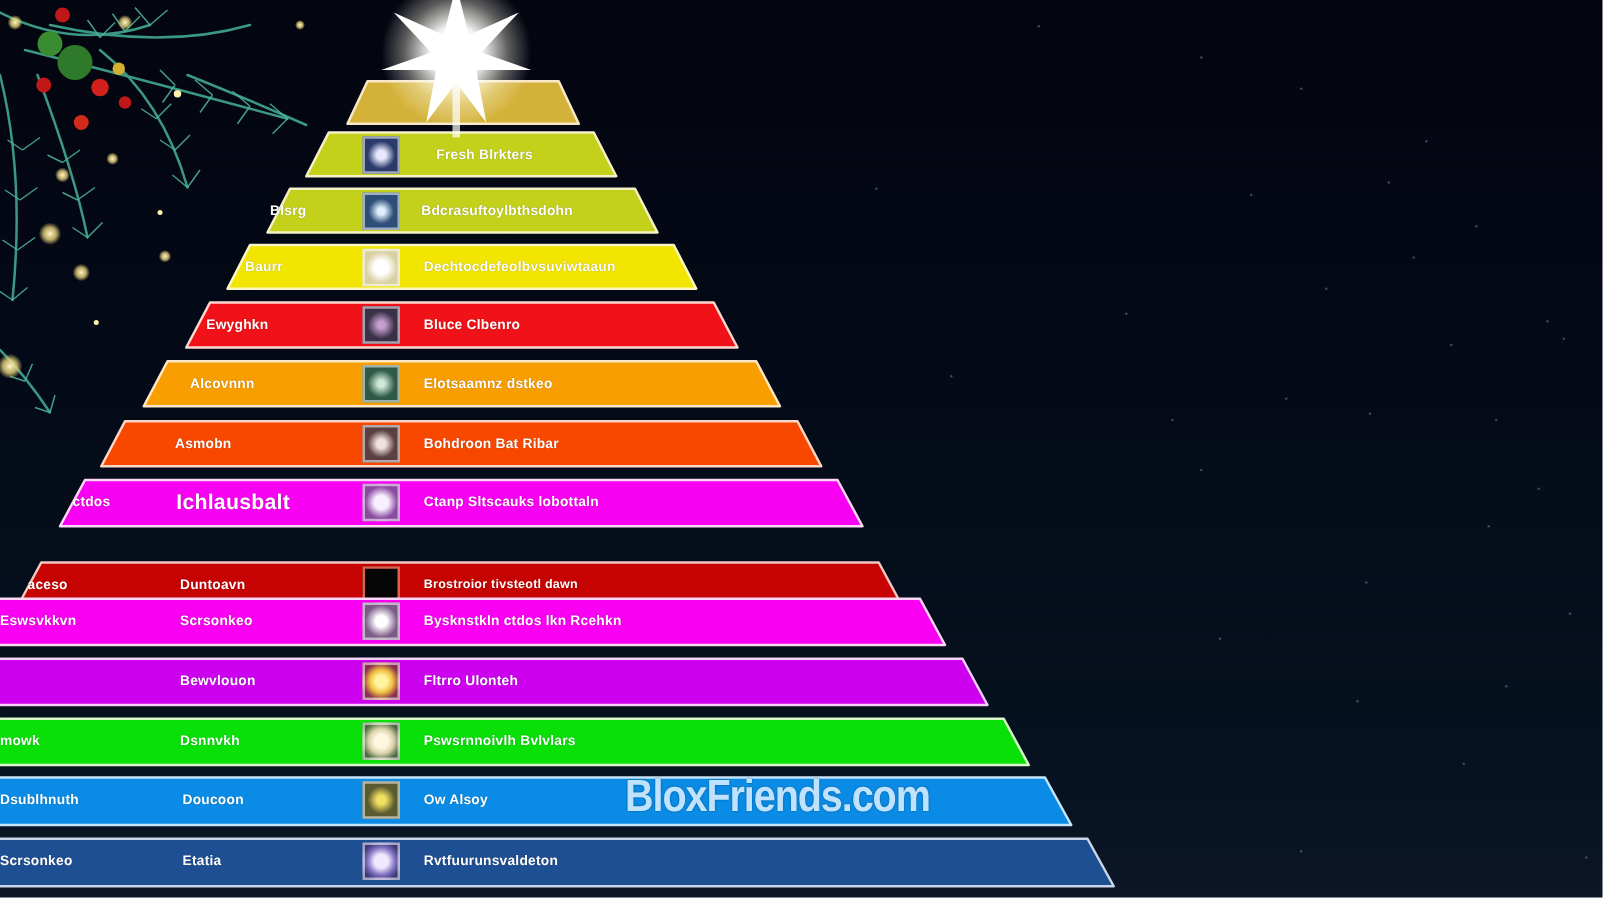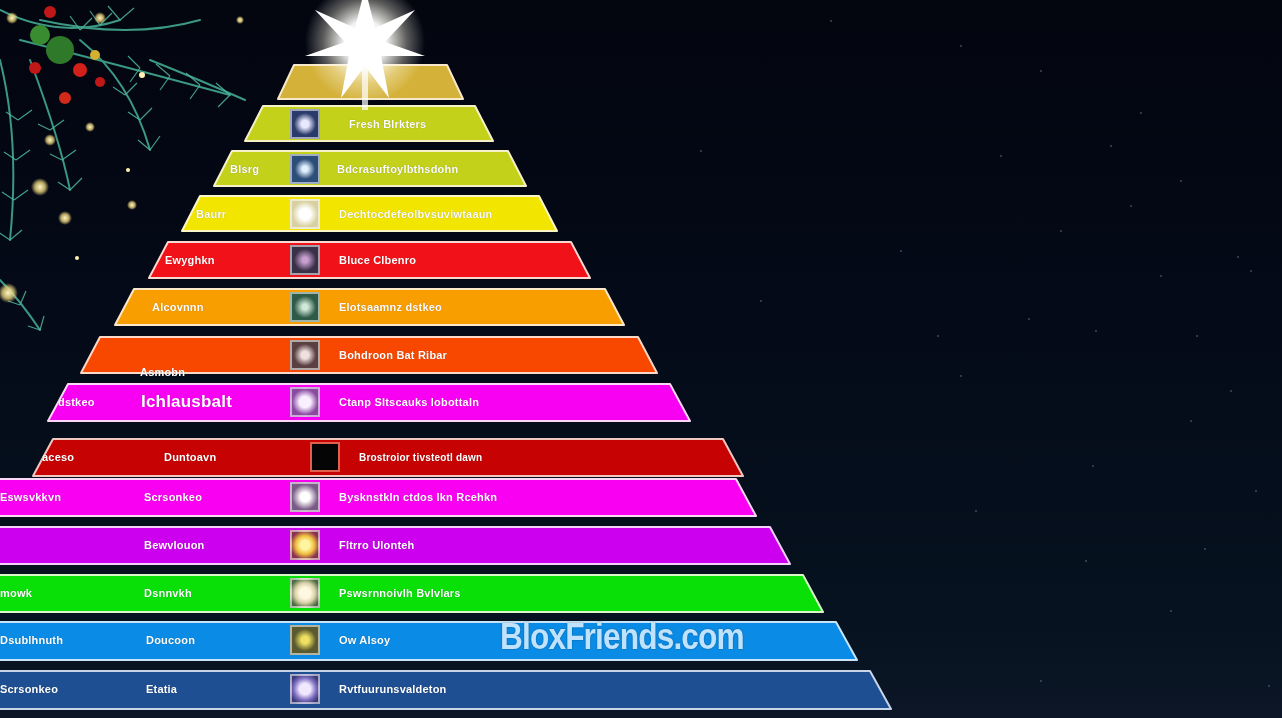--- a/index.html
+++ b/index.html
@@ -146,21 +146,21 @@
       <polygon points="263,1 475,1 493,36 245,36" fill="#c3d11a" stroke="#f6f0c8" stroke-width="2" stroke-linejoin="round"></polygon>
     </svg>
     <div class="thumb" style="left:290px;background:radial-gradient(circle,#e8e8ff 20%,#2a3a6a 60%);"></div>
     <span class="txt" style="left:349px;font-size:11px;">Fresh Blrkters</span>
   </div>
 
   <div class="row" style="left:0;top:150px;width:1282px;">
     <svg width="1282" height="38">
       <polygon points="232,1 508,1 526,36 214,36" fill="#c3d11a" stroke="#f6f0c8" stroke-width="2" stroke-linejoin="round"></polygon>
     </svg>
-    <span class="txt" style="left:230px;font-size:11px;">Blsrg</span>
+    <span class="txt" style="left:216px;font-size:11px;">Blsrg</span>
     <div class="thumb" style="left:290px;background:radial-gradient(circle,#e0f0ff 15%,#2d4e78 55%);"></div>
     <span class="txt" style="left:337px;font-size:11px;">Bdcrasuftoylbthsdohn</span>
   </div>
 
   <div class="row" style="left:0;top:195px;width:1282px;">
     <svg width="1282" height="38">
       <polygon points="200,1 539,1 557,36 182,36" fill="#f2e600" stroke="#fbf6c8" stroke-width="2" stroke-linejoin="round"></polygon>
     </svg>
     <span class="txt" style="left:196px;font-size:11px;">Baurr</span>
     <div class="thumb" style="left:290px;background:radial-gradient(circle,#ffffff 30%,#d8d0a0 70%);"></div>
@@ -182,36 +182,36 @@
     </svg>
     <span class="txt" style="left:152px;font-size:11px;">Alcovnnn</span>
     <div class="thumb" style="left:290px;background:radial-gradient(circle,#d0e8d8 15%,#2f5a48 60%);"></div>
     <span class="txt" style="left:339px;font-size:11px;">Elotsaamnz dstkeo</span>
   </div>
 
   <div class="row" style="left:0;top:336px;width:1282px;">
     <svg width="1282" height="40">
       <polygon points="100,1 638,1 657,37 81,37" fill="#f84800" stroke="#fbd8c8" stroke-width="2" stroke-linejoin="round"></polygon>
     </svg>
-    <span class="txt" style="left:140px;font-size:11px;margin-top:17px;">Asmobn</span>
+    <span class="txt" style="left:140px;font-size:11px;">Asmobn</span>
     <div class="thumb" style="left:290px;background:radial-gradient(circle,#f0e0e0 20%,#5a4040 60%);"></div>
     <span class="txt" style="left:339px;font-size:11px;">Bohdroon Bat Ribar</span>
   </div>
 
   <div class="row" style="left:0;top:383px;width:1282px;">
     <svg width="1282" height="41">
       <polygon points="68,1 670,1 690,38 48,38" fill="#f800f2" stroke="#fcd8f8" stroke-width="2" stroke-linejoin="round"></polygon>
     </svg>
-    <span class="txt" style="left:58px;font-size:11px;">dstkeo</span>
+    <span class="txt" style="left:58px;font-size:11px;">ctdos</span>
     <span class="txt" style="left:141px;font-size:17px;">Ichlausbalt</span>
     <div class="thumb" style="left:290px;background:radial-gradient(circle,#f8f0ff 30%,#8a4aa0 70%);"></div>
     <span class="txt" style="left:339px;font-size:11px;">Ctanp Sltscauks lobottaln</span>
   </div>
 
-  <div class="row" style="left:0;top:438px;width:1101px;margin-left:20px;">
+  <div class="row" style="left:0;top:449px;width:1101px;">
     <svg width="1282" height="41">
       <polygon points="33,1 703,1 723,38 13,38" fill="#c60202" stroke="#f0c8c0" stroke-width="2" stroke-linejoin="round"></polygon>
     </svg>
     <span class="txt" style="left:22px;font-size:11px;">aceso</span>
     <span class="txt" style="left:144px;font-size:11px;">Duntoavn</span>
     <div class="thumb" style="left:290px;background:#050505;border-color:#e06050;"></div>
     <span class="txt" style="left:339px;font-size:10px;">Brostroior tivsteotl dawn</span>
   </div>
 
   <div class="row" style="left:0;top:478px;width:1282px;">

